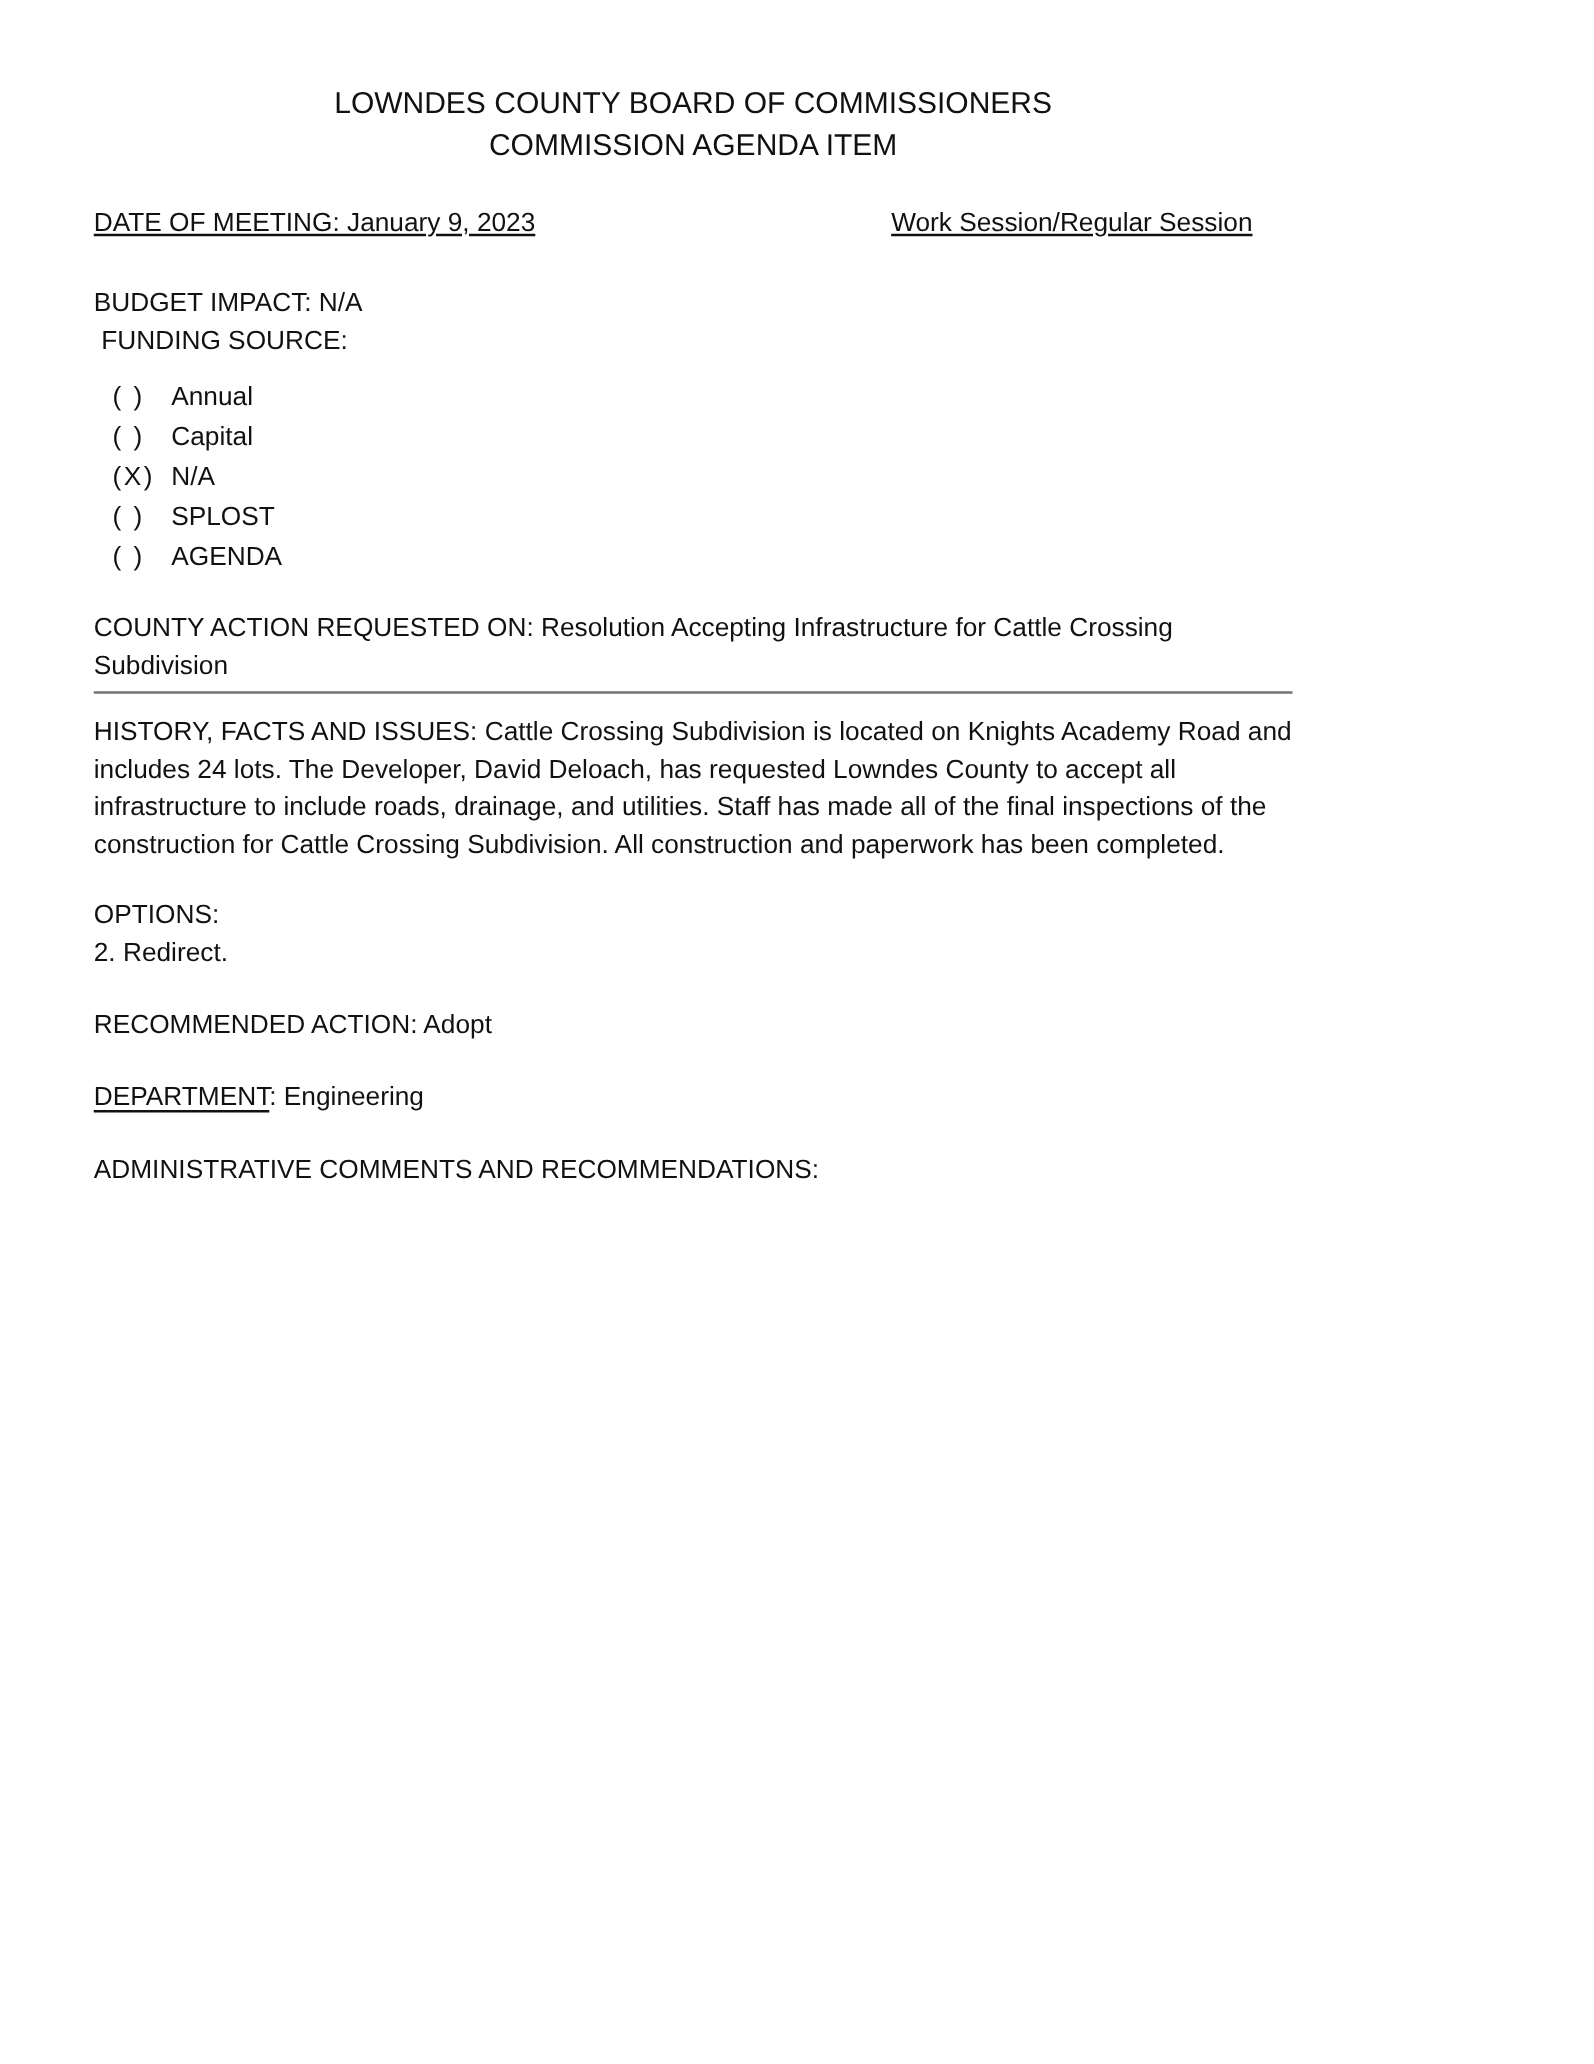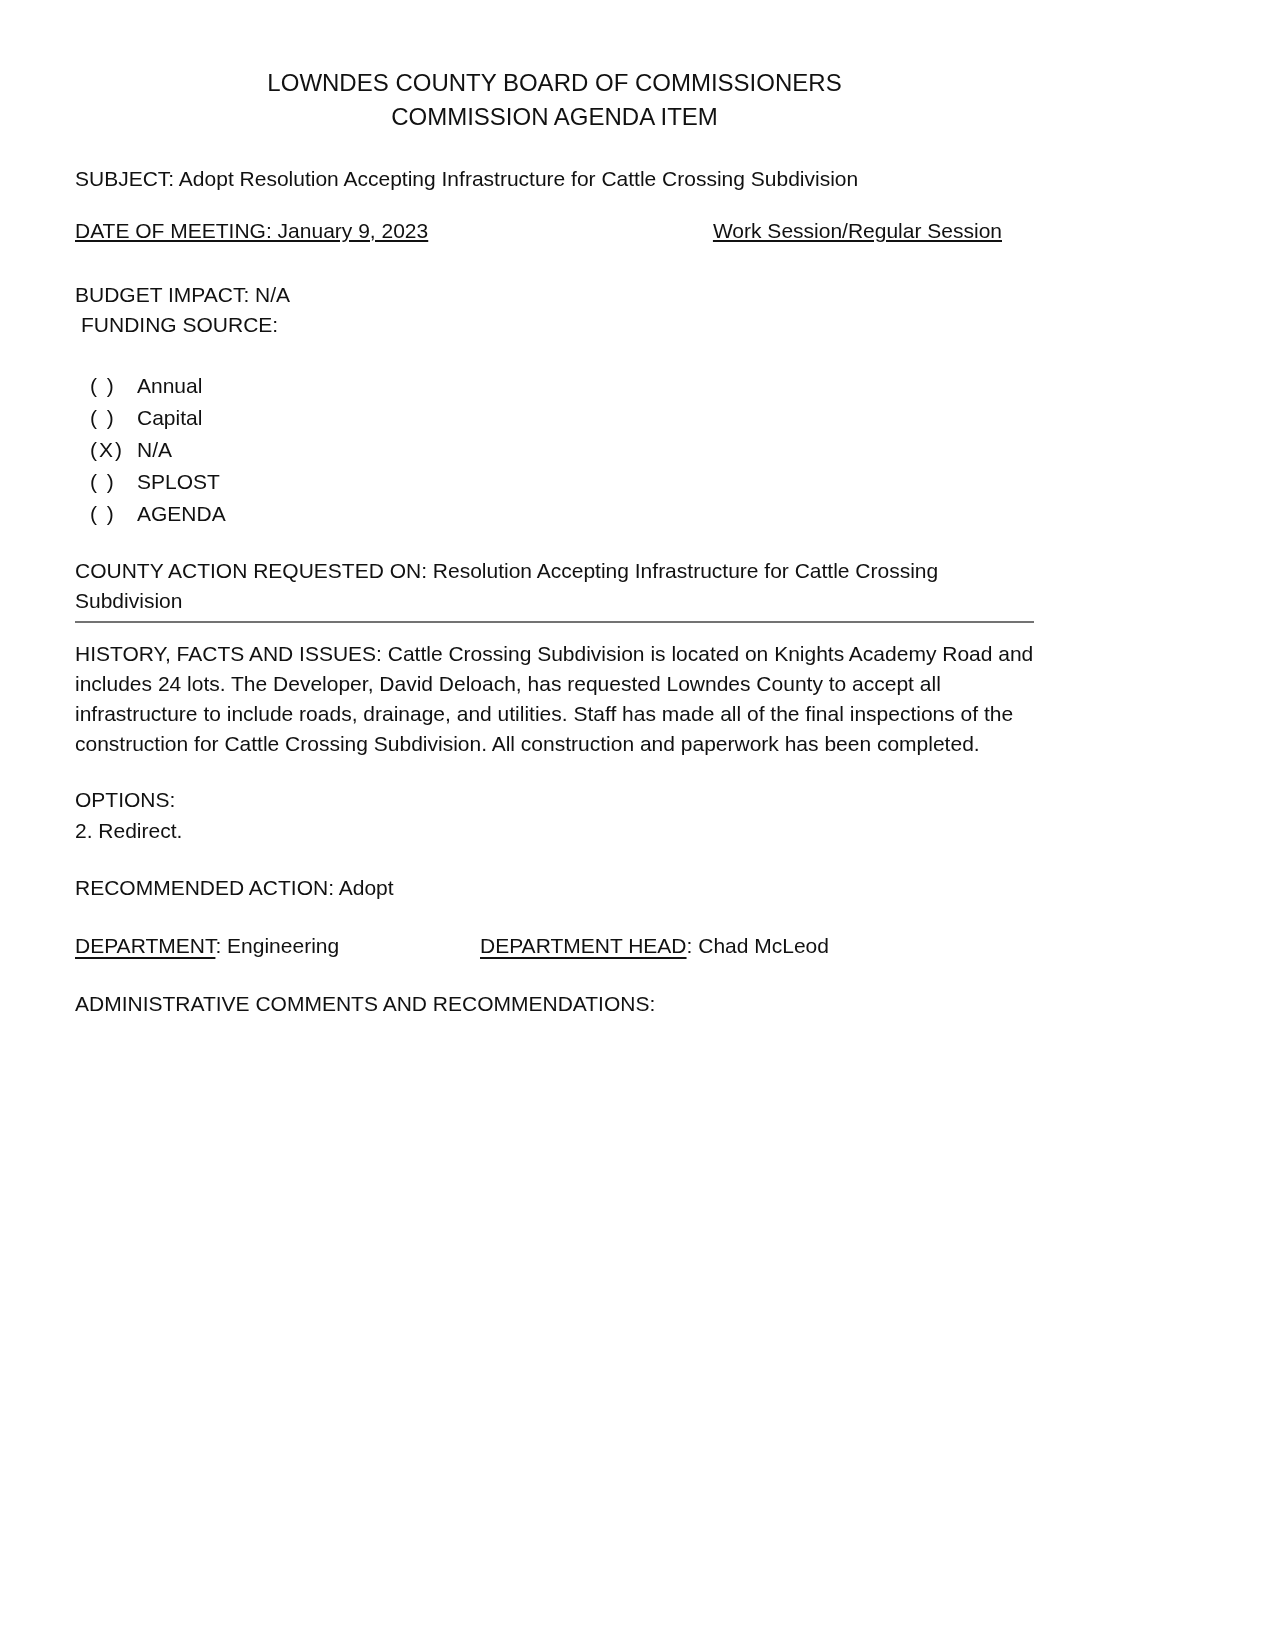--- a/index.html
+++ b/index.html
@@ -28,21 +28,21 @@
   }
   .date-row {
     display: flex;
     justify-content: space-between;
     align-items: baseline;
     margin-bottom: 34px;
     text-decoration: underline;
   }
   .session-label { margin-right: 32px; }
   .budget-line { margin-bottom: 0; }
-  .funding-label { padding-left: 6px; margin-bottom: 30px; }
+  .funding-label { padding-left: 6px; margin-bottom: 14px; }
   .funding-list { padding-left: 15px; }
   .funding-row {
     display: flex;
     line-height: 32px;
     margin-bottom: 0;
   }
   .funding-mark { width: 47px; letter-spacing: 2px; }
   .county-action {
     margin-top: 26px;
     border-bottom: 2px solid #737373;
@@ -71,21 +71,20 @@
 </head>
 <body>
 
 <div class="page">
 
   <div class="title-block">
     <div>LOWNDES COUNTY BOARD OF COMMISSIONERS</div>
     <div>COMMISSION AGENDA ITEM</div>
   </div>
 
-  <div class="subject-block">SUBJECT: Adopt Resolution Accepting Infrastructure for Cattle Crossing Subdivision</div>
 
   <div class="date-row">
     <span>DATE OF MEETING: January 9, 2023</span>
     <span class="session-label">Work Session/Regular Session</span>
   </div>
 
   <div class="budget-line">BUDGET IMPACT: N/A</div>
   <div class="funding-label">FUNDING SOURCE:</div>
 
   <div class="funding-list">
@@ -121,20 +120,17 @@
       <div>2. Redirect.</div>
     </div>
   </div>
 
   <div class="recommended-block">RECOMMENDED ACTION: Adopt</div>
 
   <div class="department-row">
     <div class="department-cell">
       <span class="underlined">DEPARTMENT</span><span>: Engineering</span>
     </div>
-    <div>
-      <span class="underlined">DEPARTMENT HEAD</span><span>: Chad McLeod</span>
-    </div>
   </div>
 
   <div class="admin-block">ADMINISTRATIVE COMMENTS AND RECOMMENDATIONS:</div>
 
 </div>
 
 </body></html>

